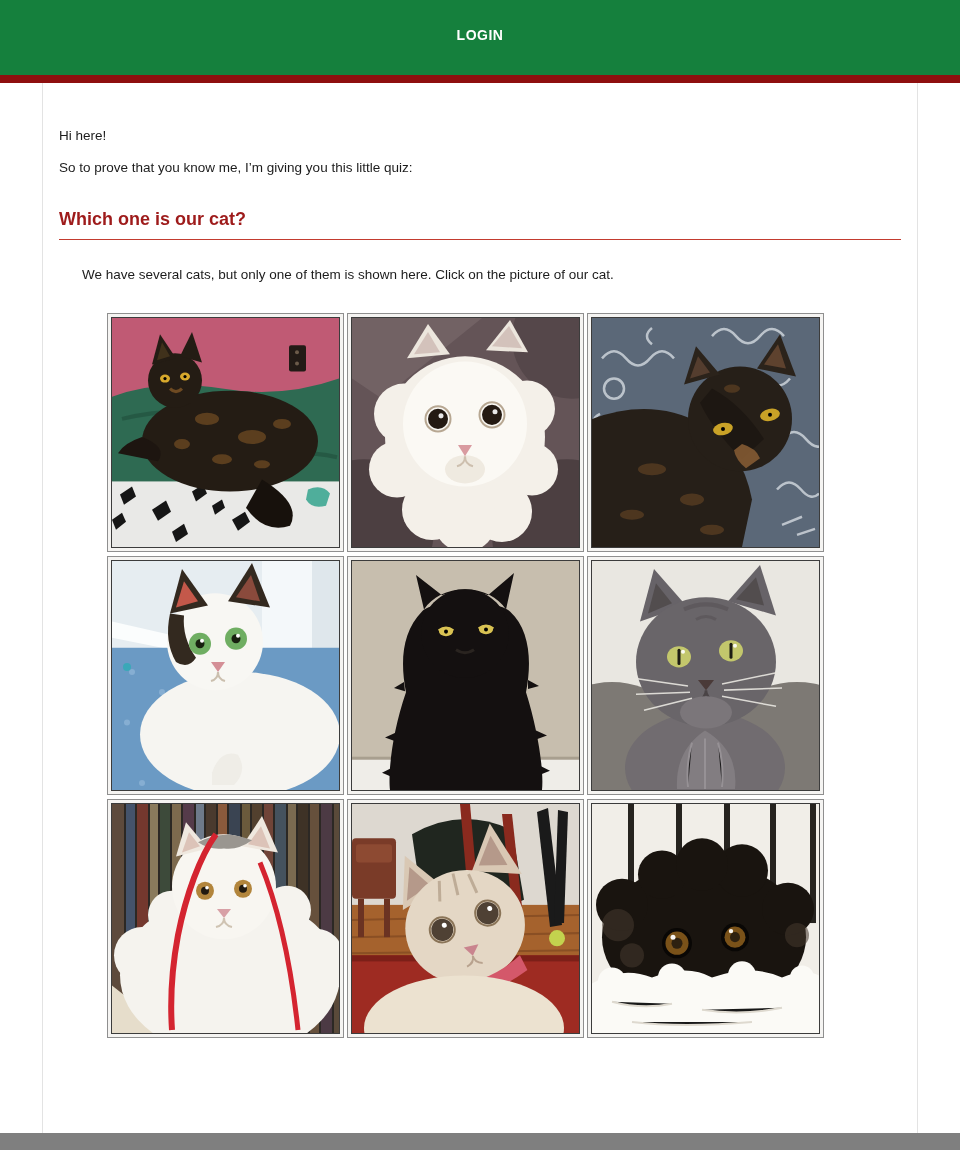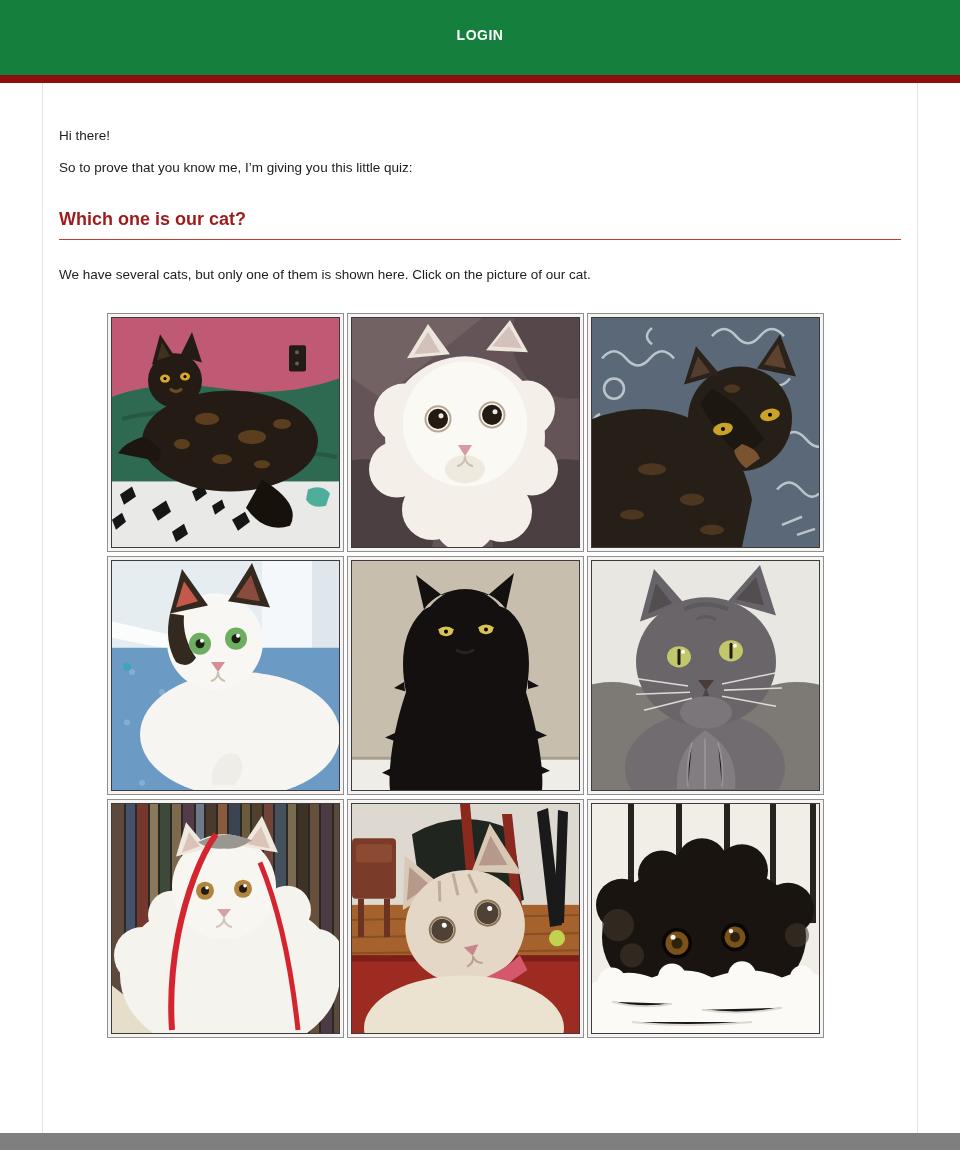--- a/index.html
+++ b/index.html
@@ -53,21 +53,21 @@
   .section-title {
     font-family: Liberation Sans, sans-serif;
     font-weight: bold;
     font-size: 18px;
     color: #9e1b1b;
     border-bottom: 1px solid #c33b2f;
     padding-bottom: 9px;
     margin-top: 32px;
     margin-bottom: 26px;
   }
-  .instructions { margin-top: 22px; }
+  .instructions { margin-top: 22px; margin-left: 23px; }
   
   .cat-grid {
     margin-top: 28px;
     margin-left: 48px;
     width: 717px;
     display: grid;
     grid-template-columns: repeat(3, 237px);
     grid-auto-rows: 239px;
     gap: 4px 3px;
   }
@@ -95,21 +95,21 @@
 </style>
 </head>
 <body>
 
 <div class="site-header">
   <a class="login-link">LOGIN</a>
 </div>
 <div class="header-strip"></div>
 
 <div class="content-card">
-  <p>Hi there!</p>
+  <p>Hi here!</p>
   <p class="quiz-lead">So to prove that you know me, I’m giving you this little quiz:</p>
 
   <h2 class="section-title">Which one is our cat?</h2>
 
   <p class="instructions">We have several cats, but only one of them is shown here. Click on the picture of our cat.</p>
 
   <div class="cat-grid">
 
     <a class="cat-cell" aria-label="Tortoiseshell cat lying on a green blanket on a bed with a pink wall and houndstooth throw">
       <svg viewBox="0 0 227 227" preserveAspectRatio="none">

